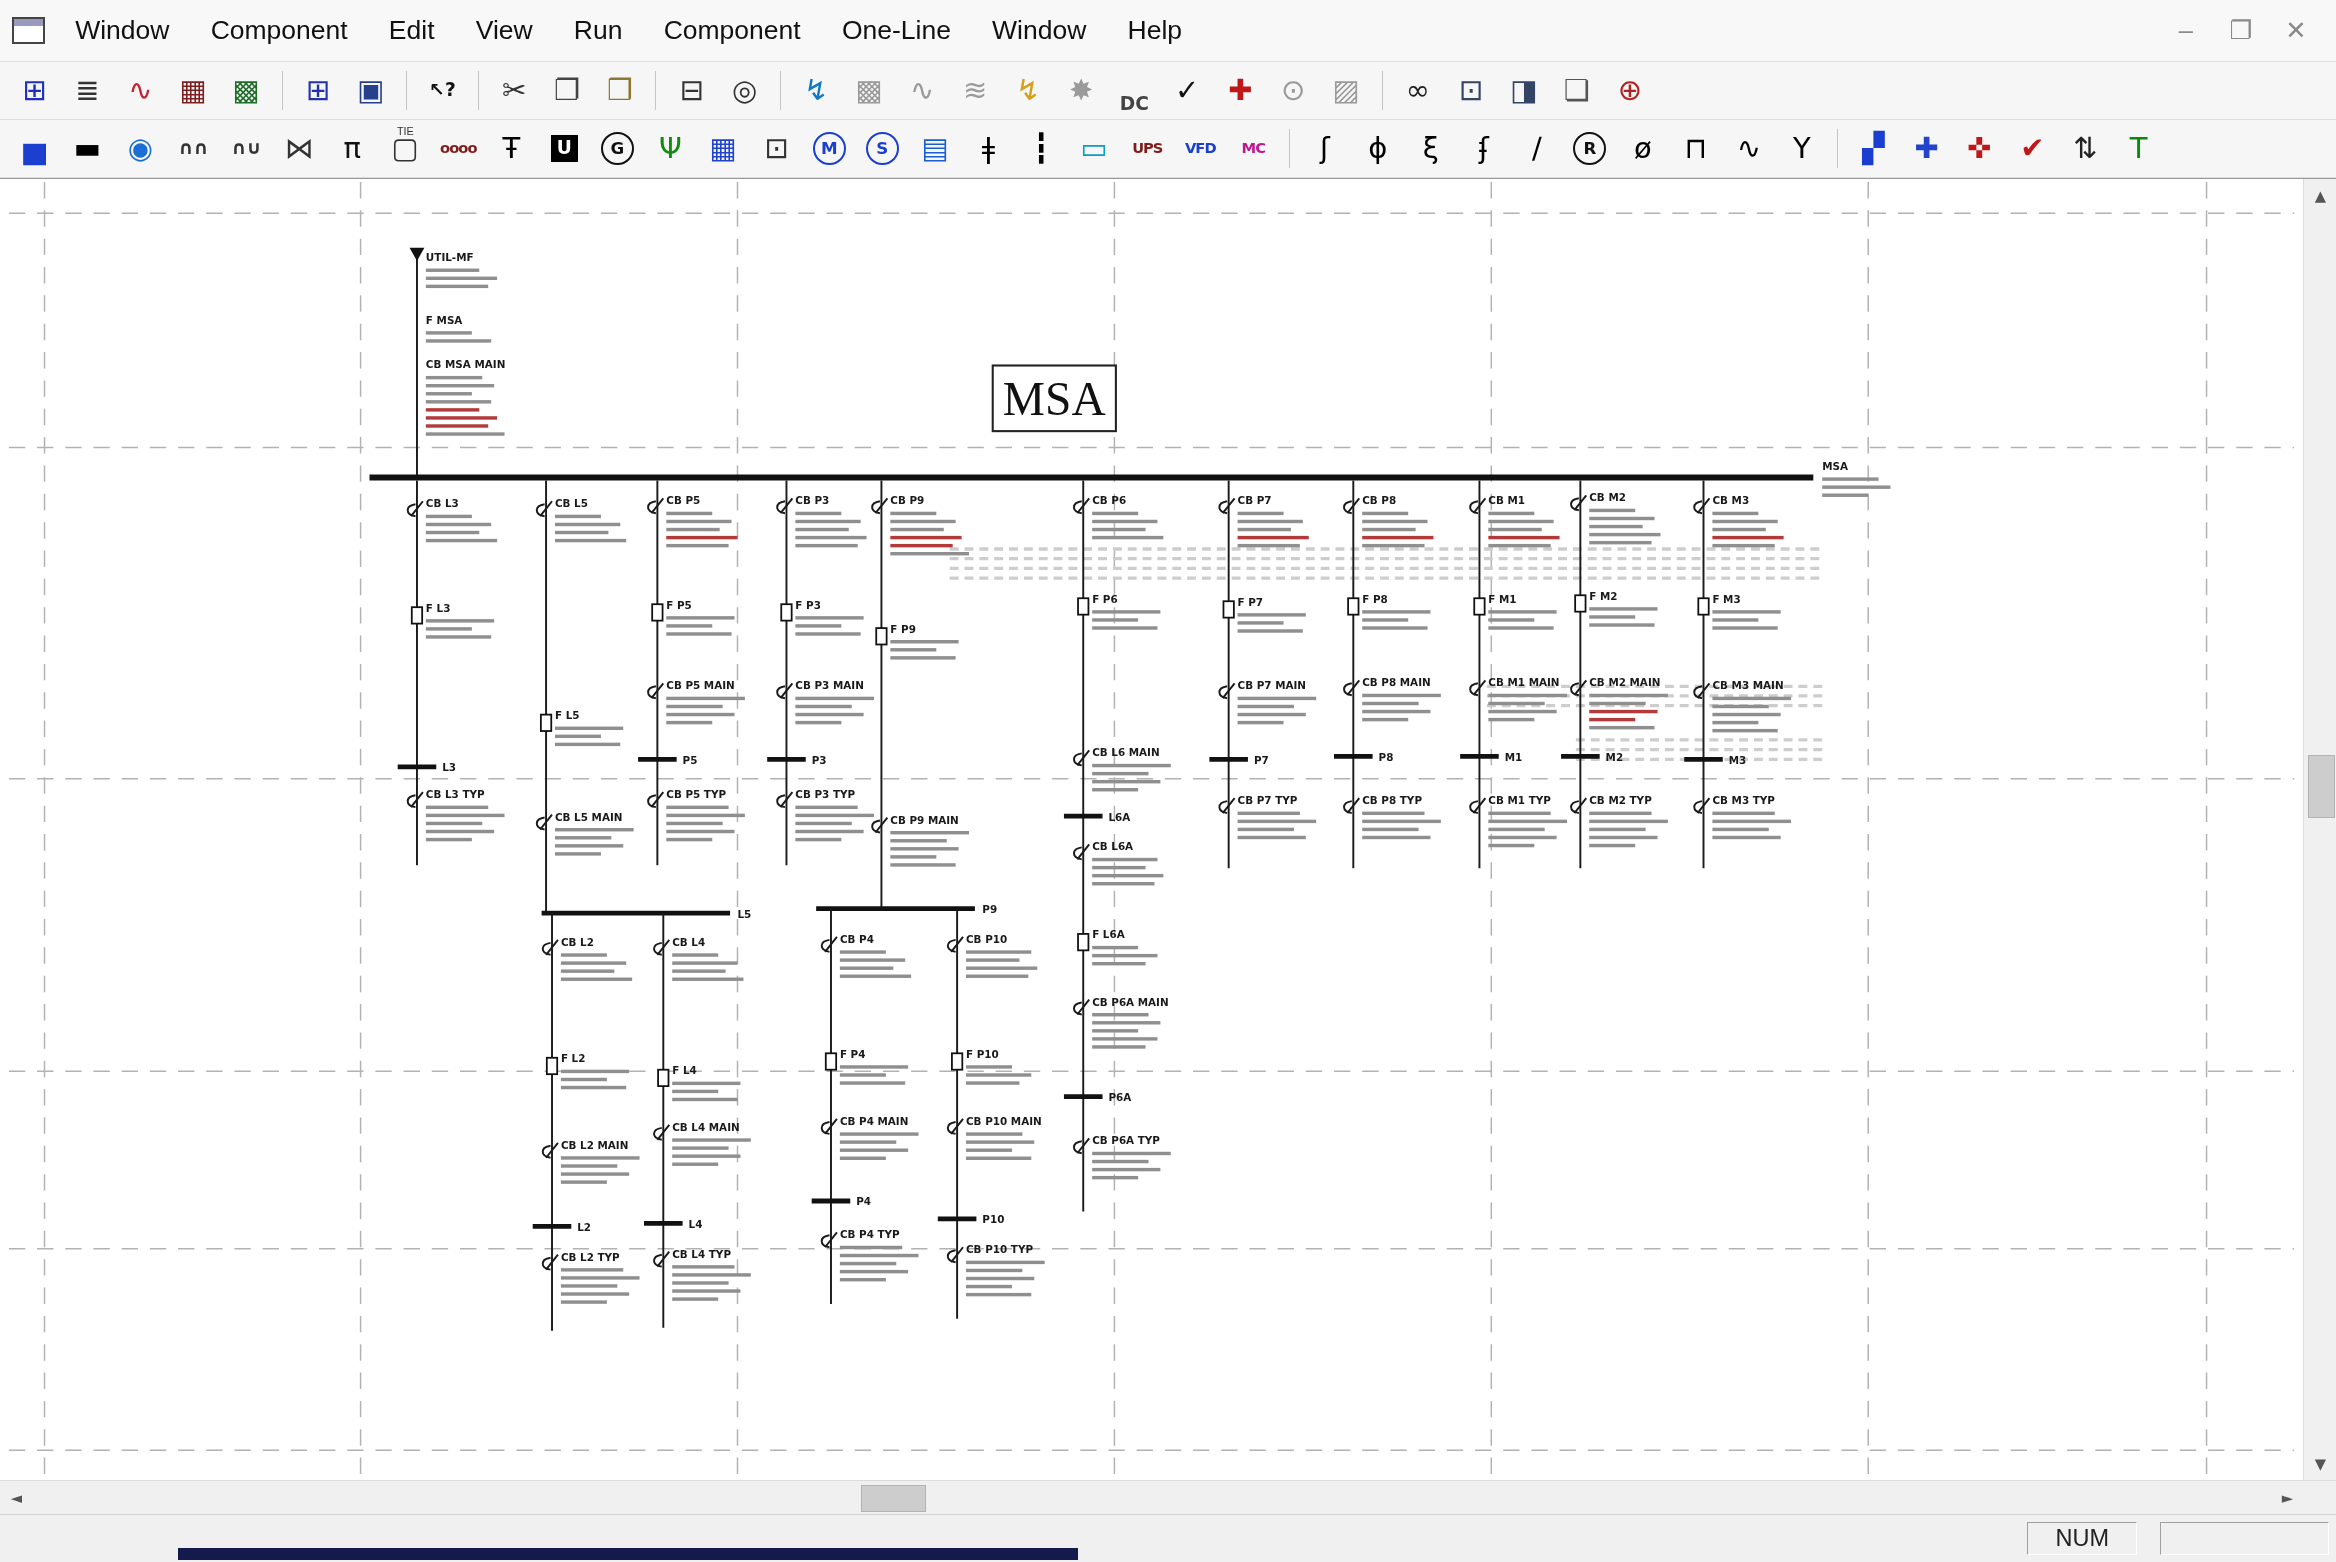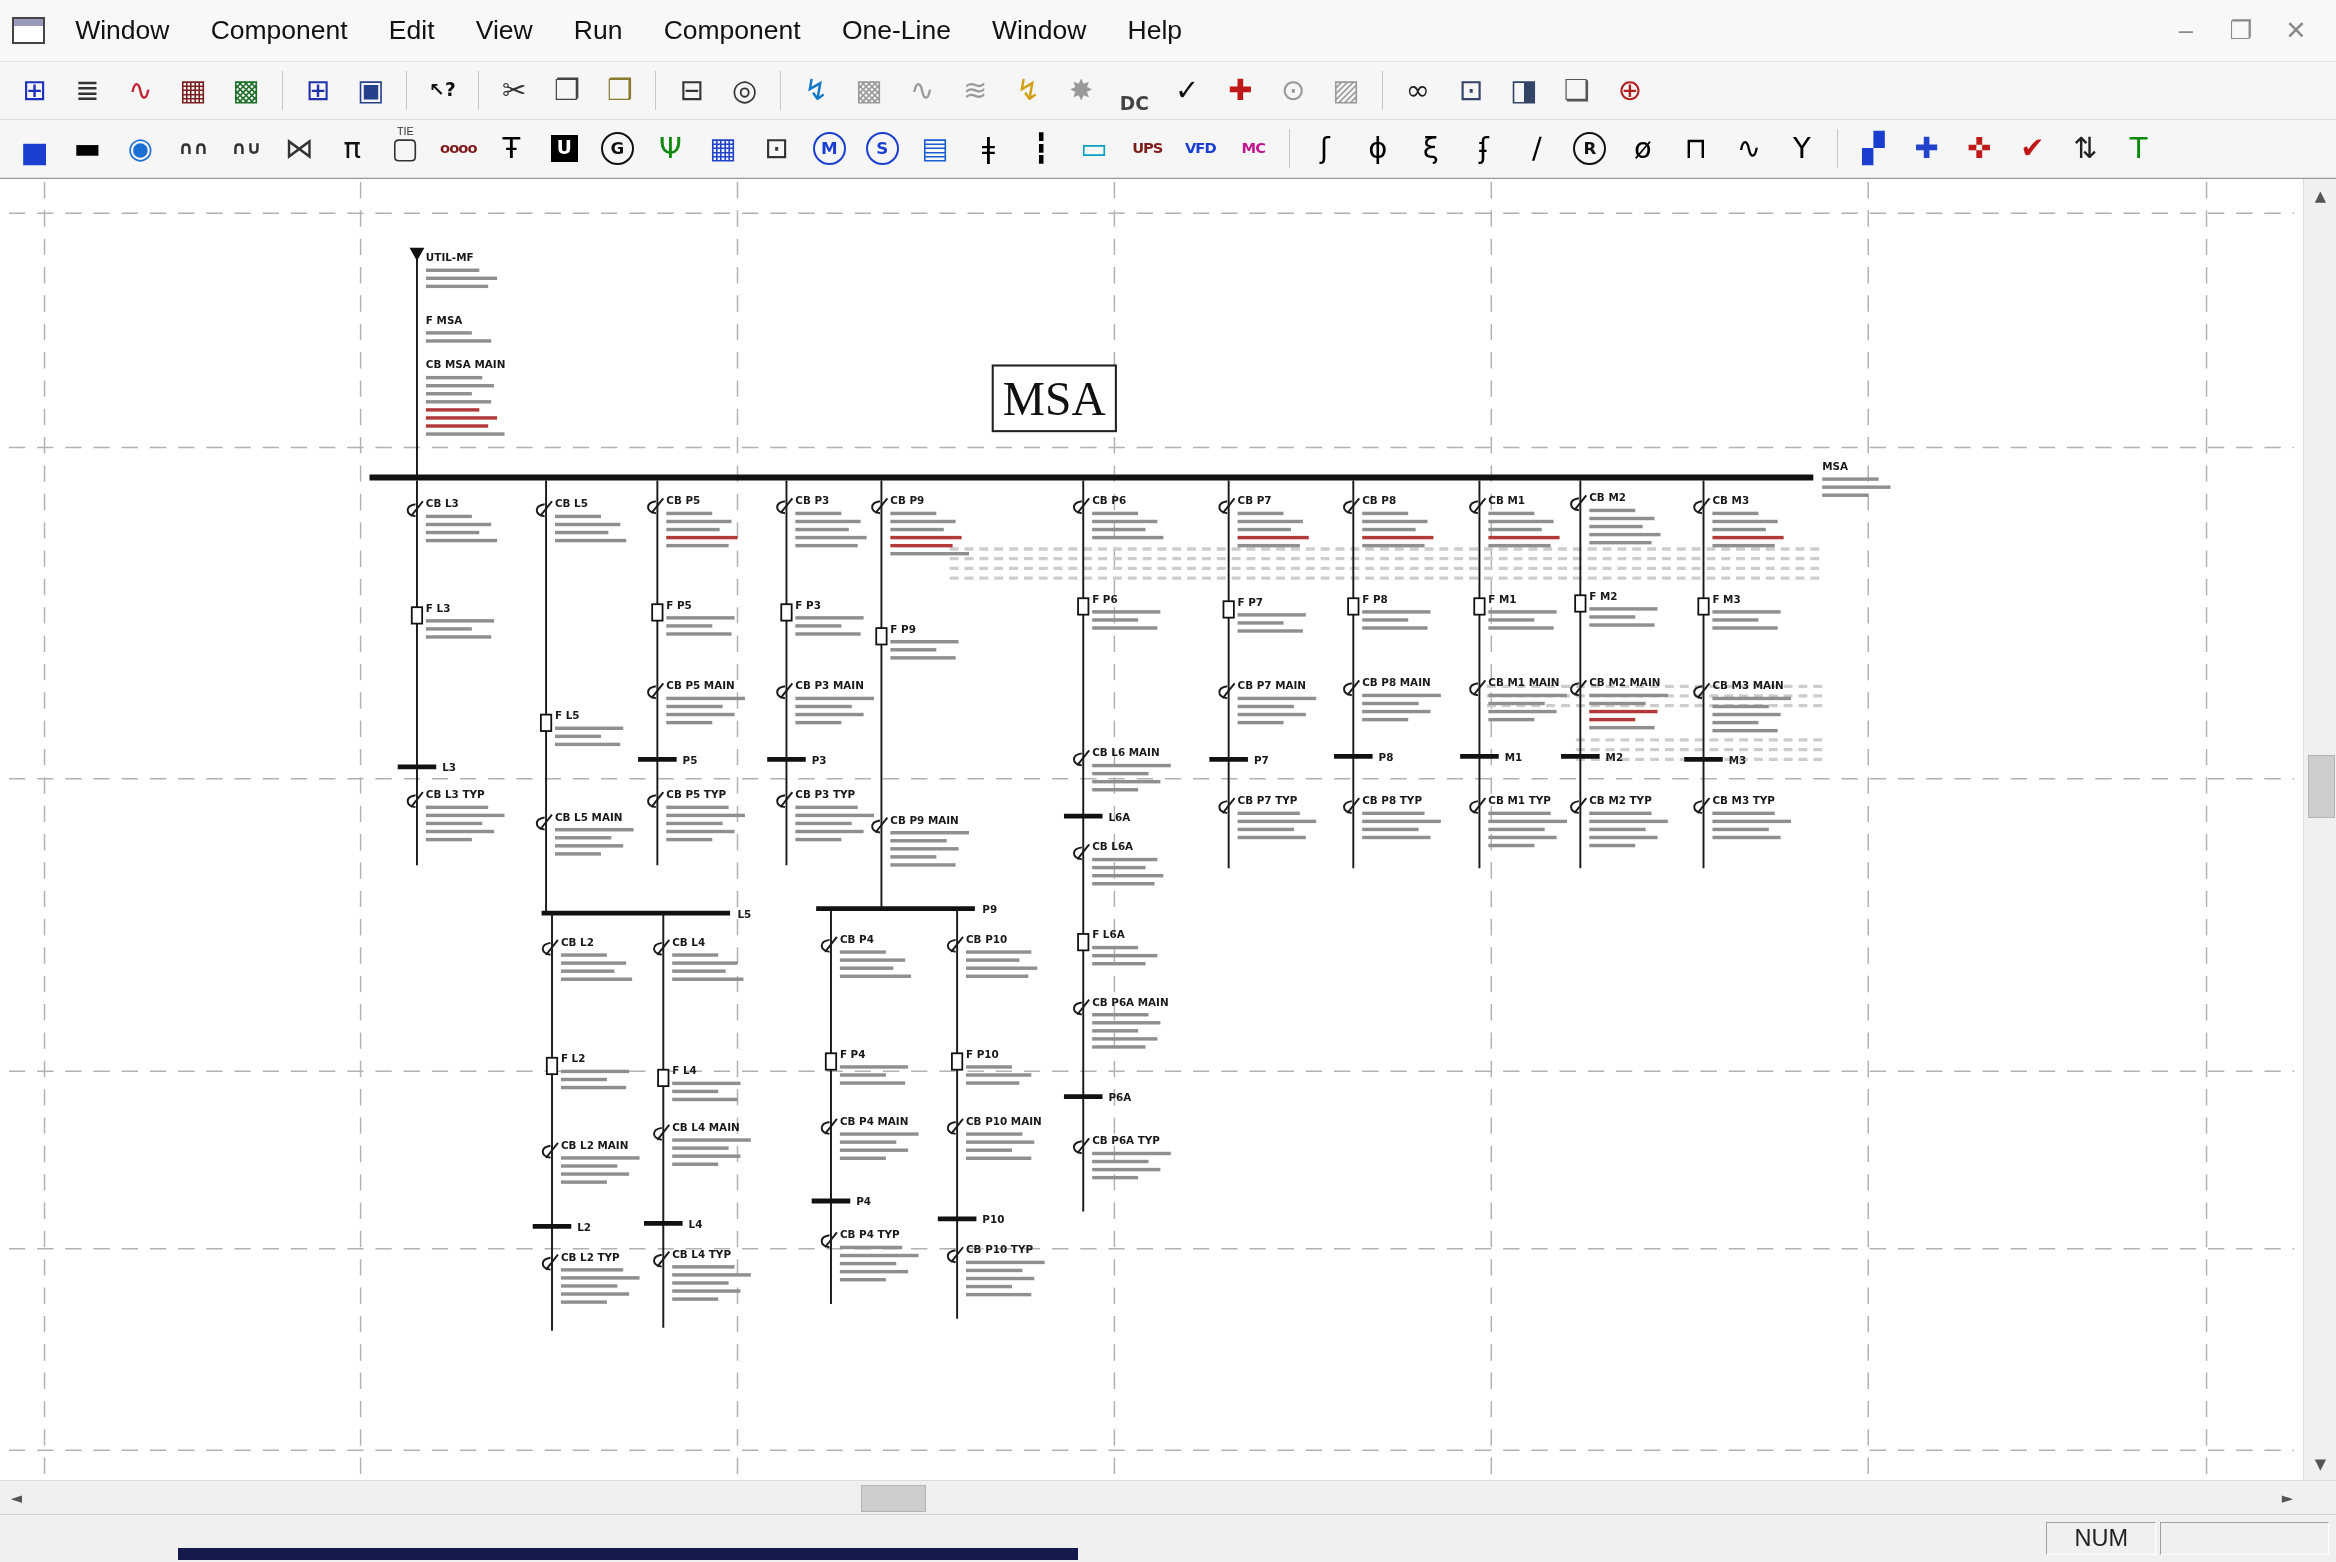--- a/index.html
+++ b/index.html
@@ -52,21 +52,21 @@
           color:#555;font-size:14.7px;font-family:"DejaVu Sans",sans-serif;}
   .vtrack{flex:1;width:100%;position:relative;}
   .vthumb{position:absolute;top:44%;left:3.9px;width:25.5px;height:61px;background:#cdcdcd;border:1px solid #b3b3b3;}
   .hscroll{height:33px;background:#f0f0f0;border-top:1px solid #dcdcdc;display:flex;align-items:center;}
   .htrack{flex:1;height:100%;position:relative;}
   .hthumb{position:absolute;left:37%;top:3.9px;width:63px;height:25.5px;background:#cdcdcd;border:1px solid #b3b3b3;}
   .corner{width:33px;height:33px;background:#f0f0f0;}
 
   
   .statusbar{height:47px;background:#f0f0f0;border-top:1px solid #d2d2d2;display:flex;
-             align-items:center;font-size:23.5px;color:#222;}
+             align-items:center;font-size:23.5px;color:#222;gap:19px;}
   .sfill{flex:1;}
   .pane{height:33px;border:1px solid;border-color:#a0a0a0 #ffffff #ffffff #a0a0a0;
         display:flex;align-items:center;justify-content:center;box-sizing:border-box;}
   .pane.num{width:110px;margin-right:3.9px;}
   .pane.extra{width:169px;margin-right:7.8px;}
   .sliver{position:absolute;bottom:2px;left:178px;width:900px;height:11.8px;background:#151a4d;}
 </style>
 </head>
 <body>
 

